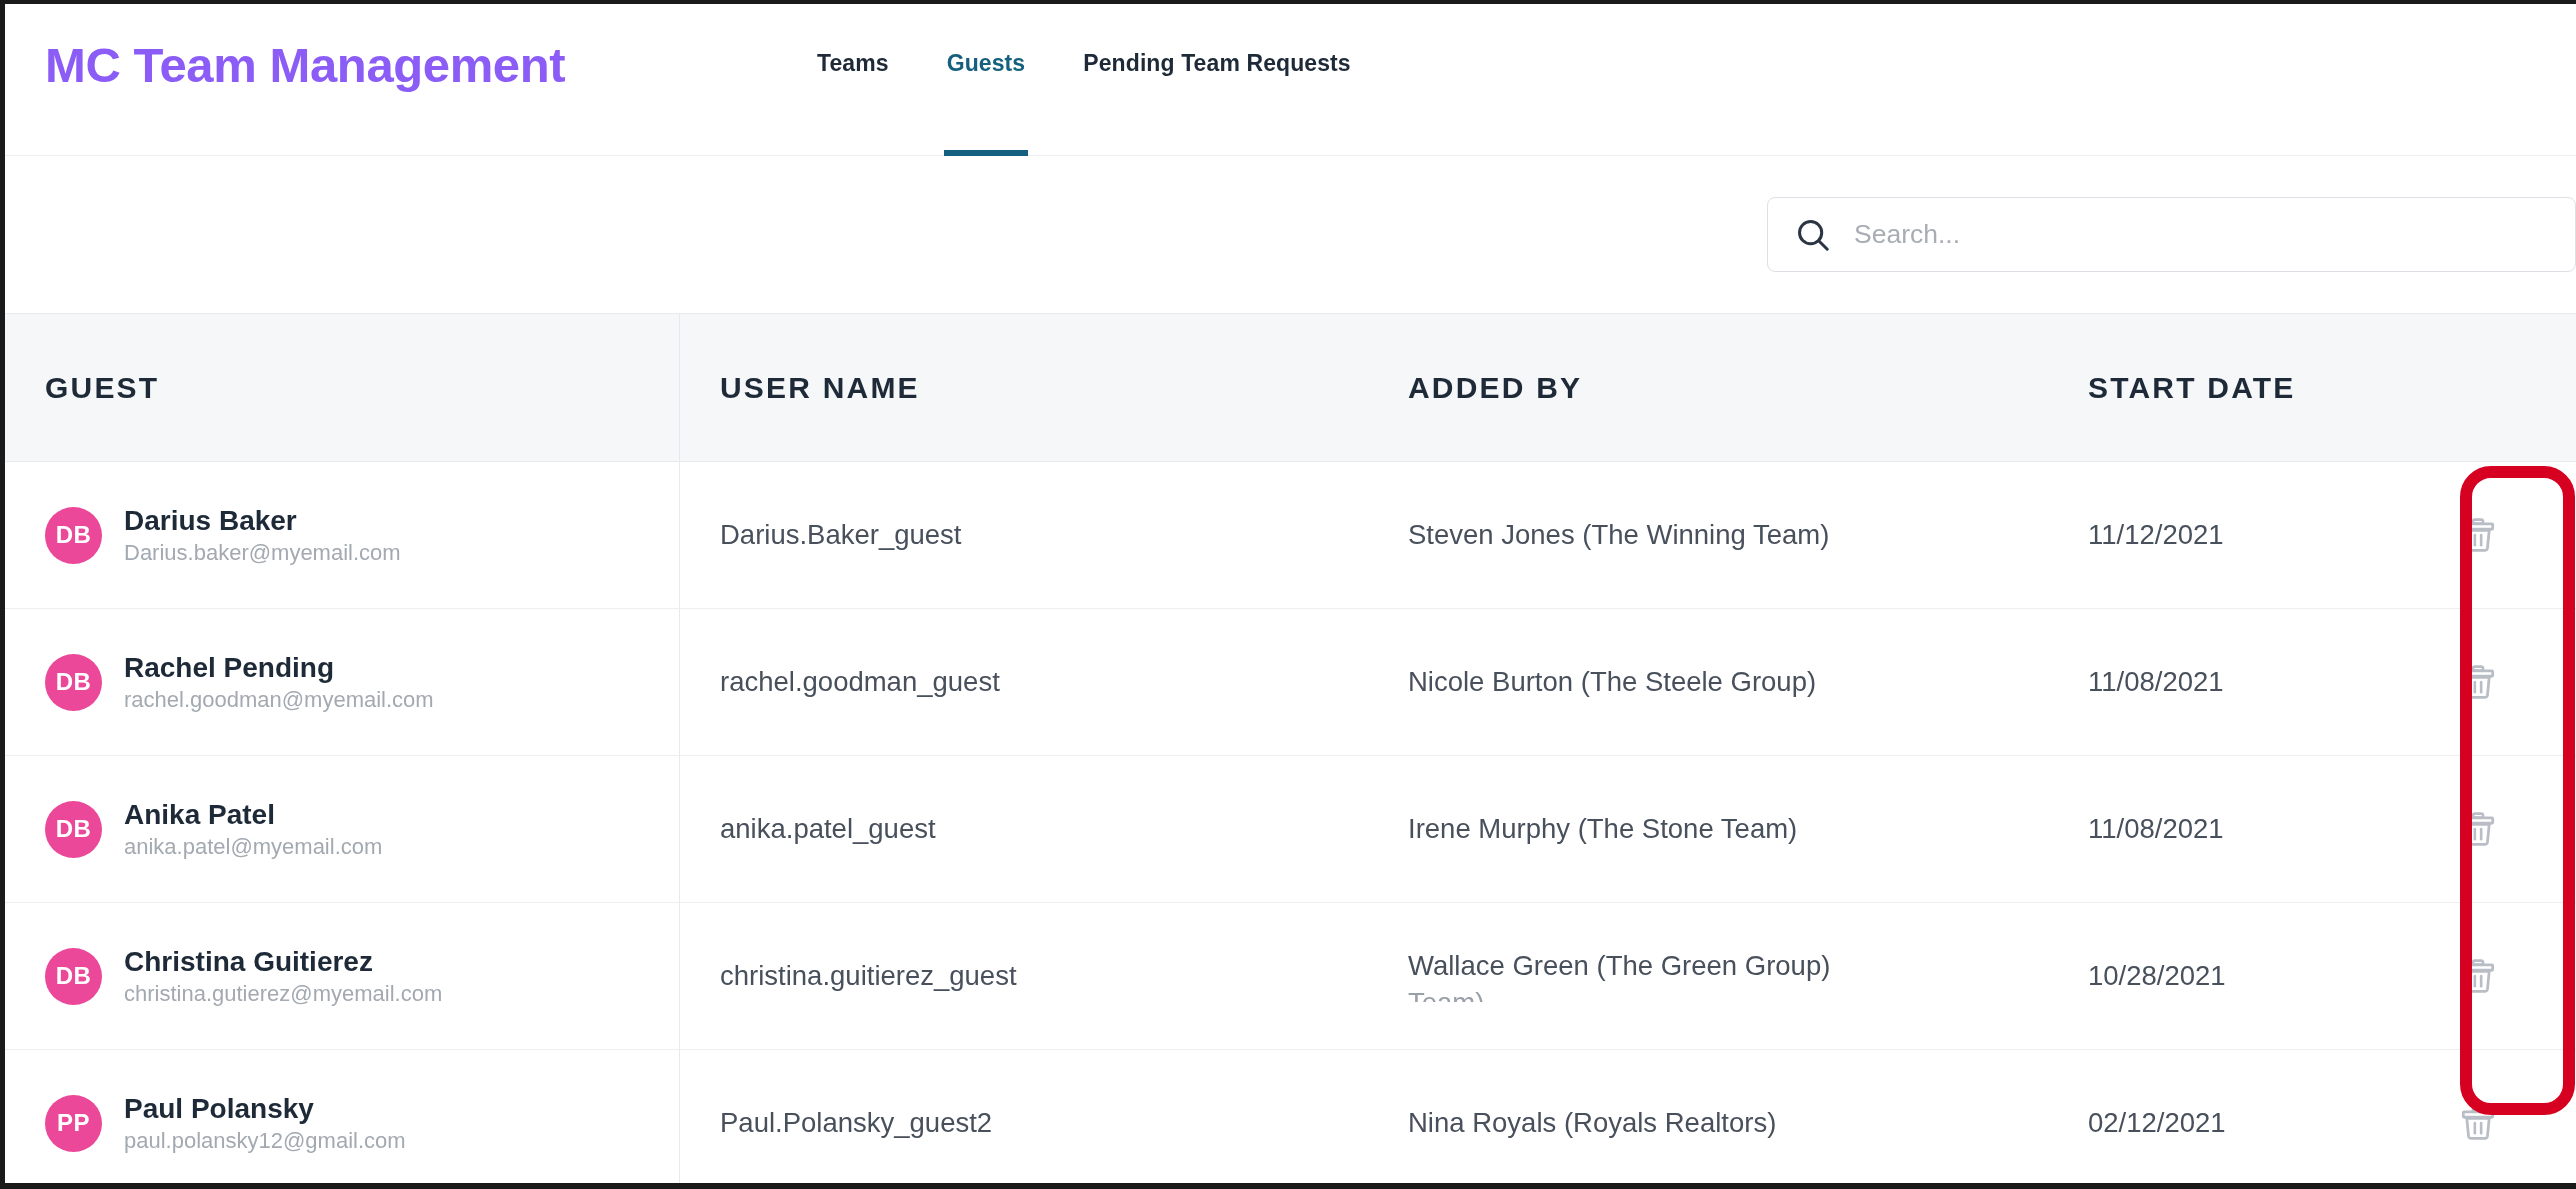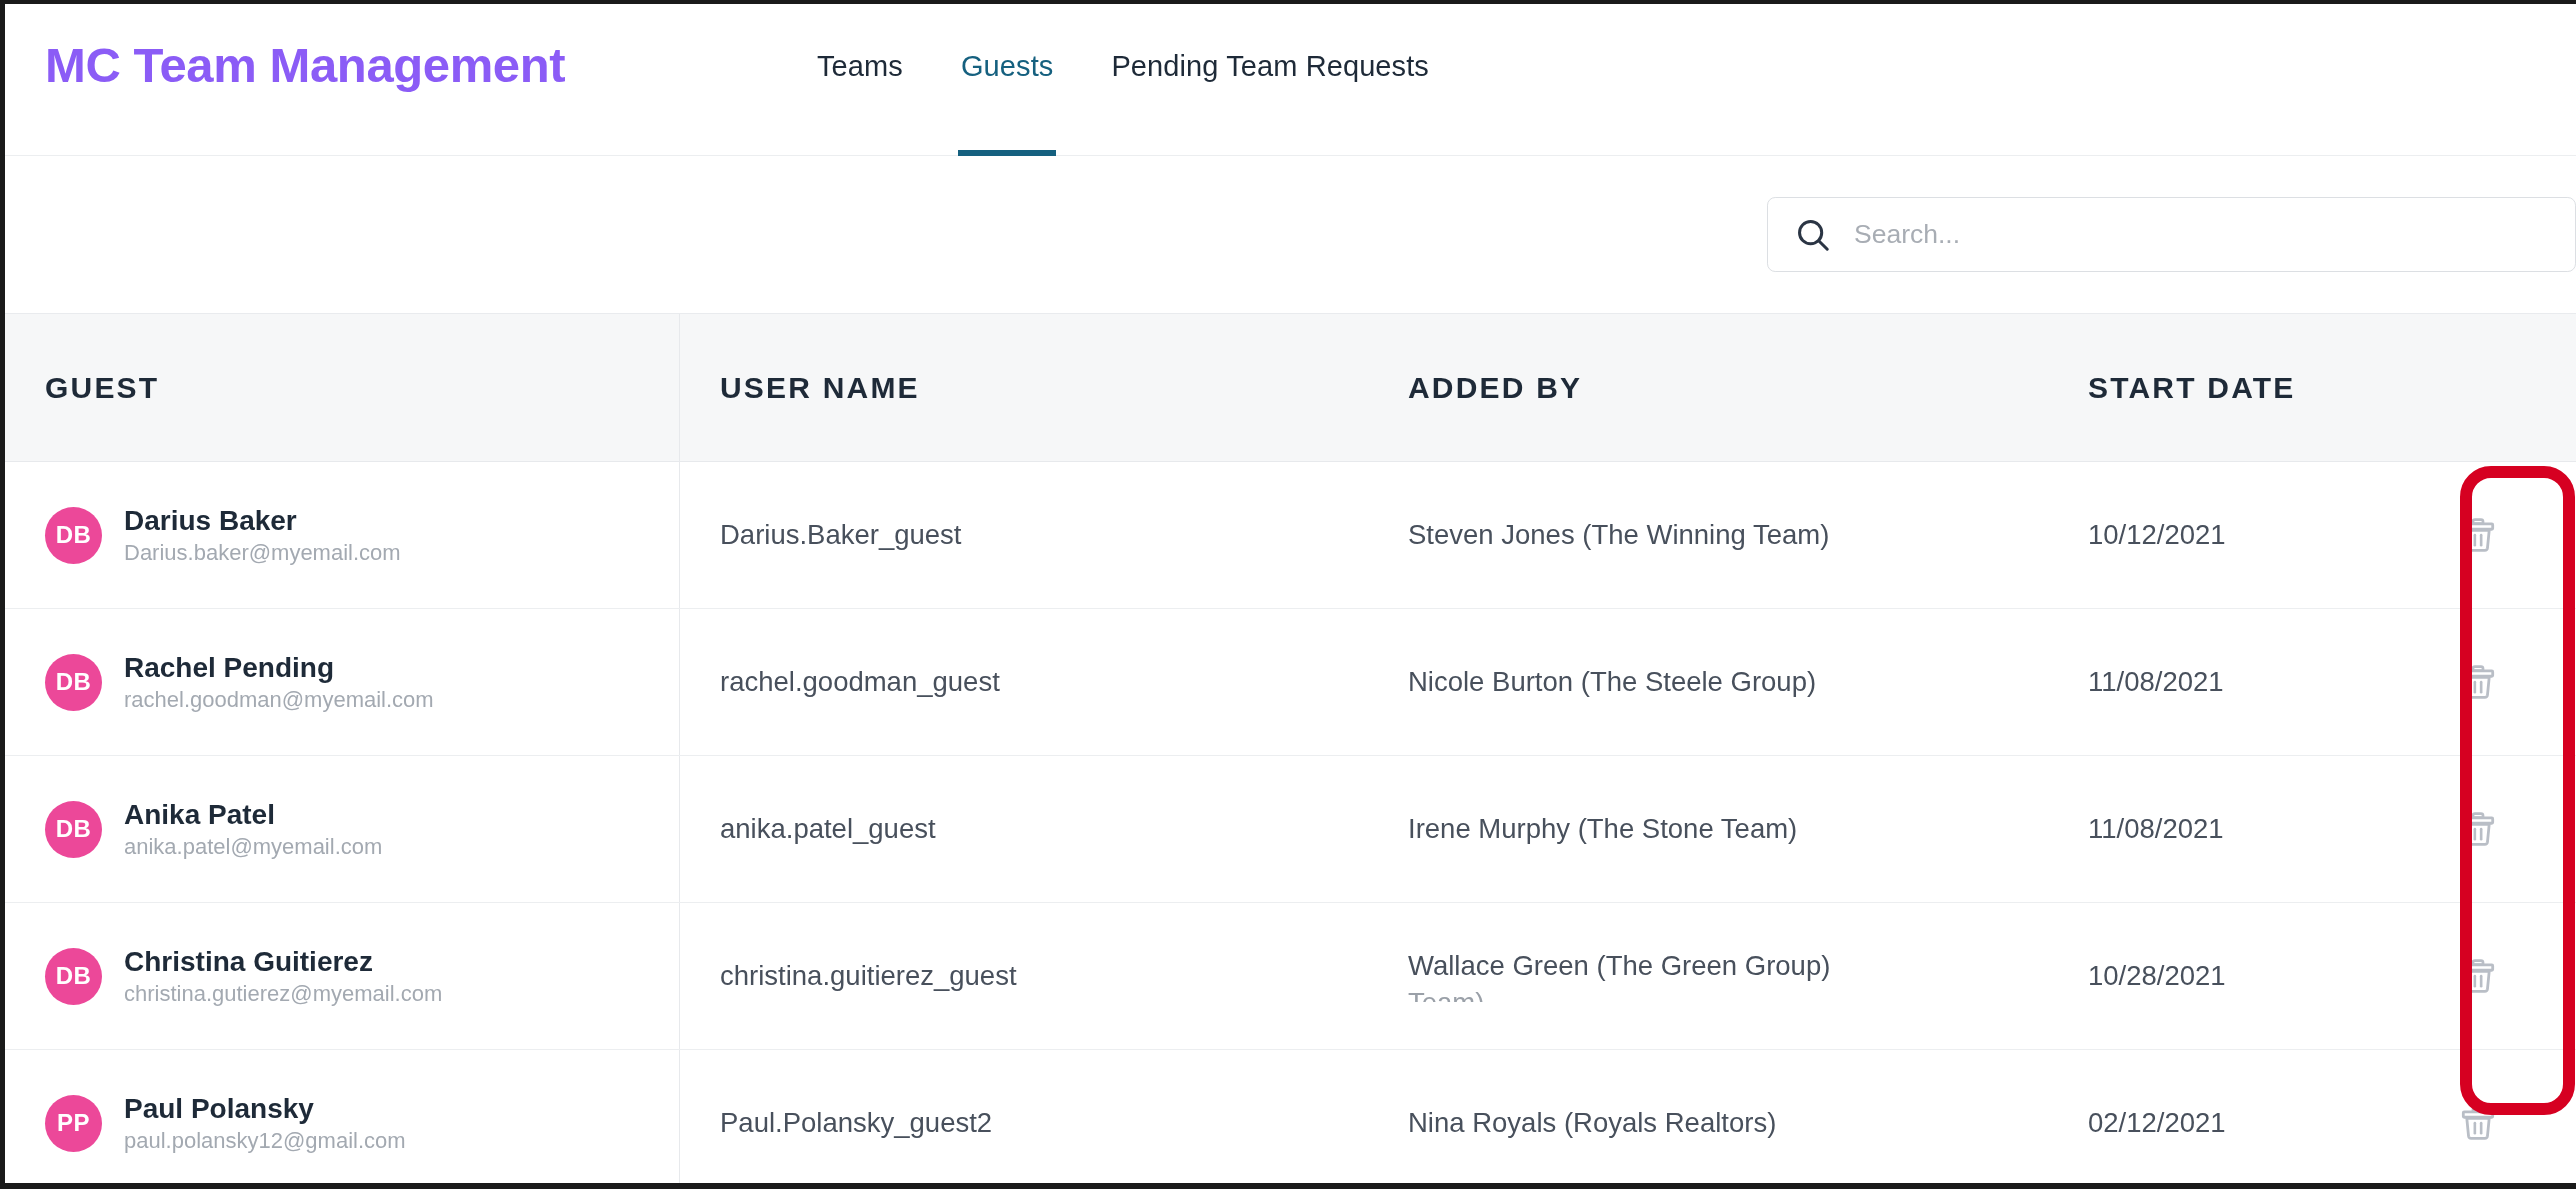--- a/index.html
+++ b/index.html
@@ -51,22 +51,22 @@
     top: 0;
     height: 152px;
     display: flex;
     align-items: flex-start;
   }
 
   .tab {
     position: relative;
     height: 152px;
     padding: 46px 29px 0 29px;
-    font-size: 29px;
-    font-weight: 400;
+    font-size: 23px;
+    font-weight: 700;
     color: #1e2a38;
     white-space: nowrap;
     cursor: pointer;
     letter-spacing: 0.1px;
   }
 
   .tab.active { color: #15607f; }
 
   .tab.active::after {
     content: "";
@@ -308,21 +308,21 @@
           <div class="guest-name">Darius Baker</div>
           <div class="guest-email">Darius.baker@myemail.com</div>
         </div>
       </div>
       <div class="cell c-user">Darius.Baker_guest</div>
       <div class="cell c-added">
         <div class="added-wrap">
           <div class="added-line">Steven Jones (The Winning Team)</div>
         </div>
       </div>
-      <div class="cell c-date">10/12/2021</div>
+      <div class="cell c-date">11/12/2021</div>
       <div class="cell c-act">
         <button class="trash-btn">
           <svg viewBox="0 0 24 24" width="42" height="42" fill="none">
             <path d="M10.3 3.2h3.4a1.2 1.2 0 0 1 1.2 1.2v1.1H9.1V4.4a1.2 1.2 0 0 1 1.2-1.2z" stroke="#b9bec6" stroke-width="1.5" stroke-linejoin="round"></path>
             <rect x="3.6" y="5.6" width="16.8" height="3.1" rx="0.5" stroke="#b9bec6" stroke-width="1.6"></rect>
             <path d="M5.6 9.3h12.8l-1.0 10.2a1.5 1.5 0 0 1-1.5 1.3H8.1a1.5 1.5 0 0 1-1.5-1.3L5.6 9.3z" stroke="#b9bec6" stroke-width="1.6" stroke-linejoin="round"></path>
             <line x1="10.2" y1="12.1" x2="10.2" y2="17.8" stroke="#b9bec6" stroke-width="1.5" stroke-linecap="round"></line>
             <line x1="13.8" y1="12.1" x2="13.8" y2="17.8" stroke="#b9bec6" stroke-width="1.5" stroke-linecap="round"></line>
           </svg>
         </button>

